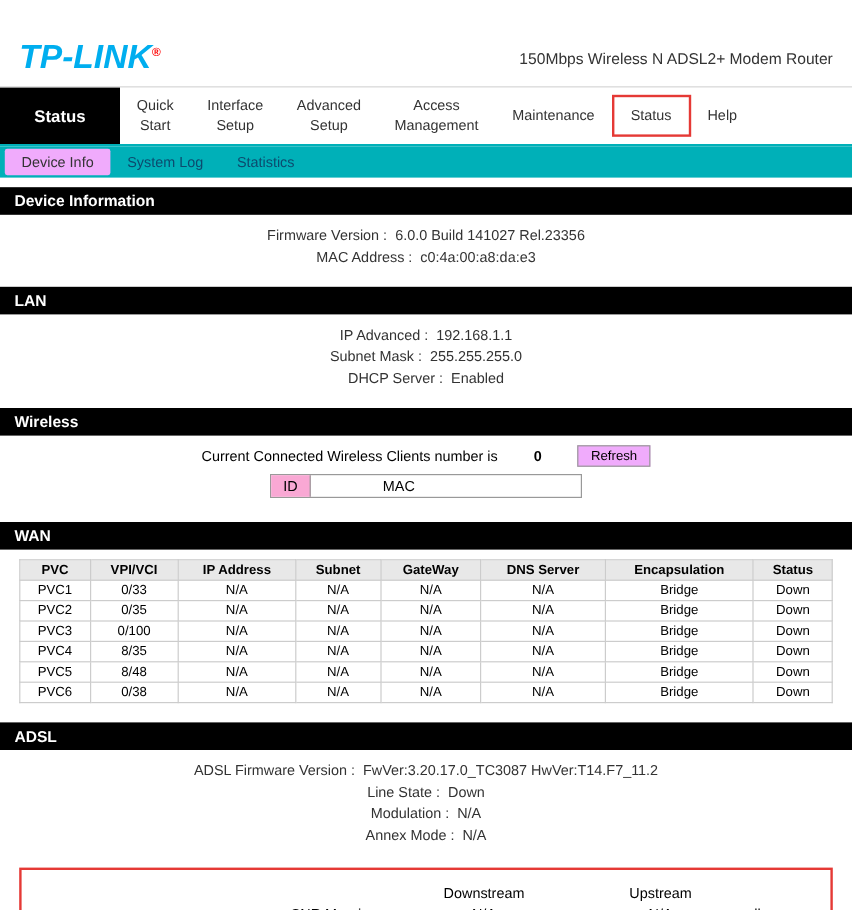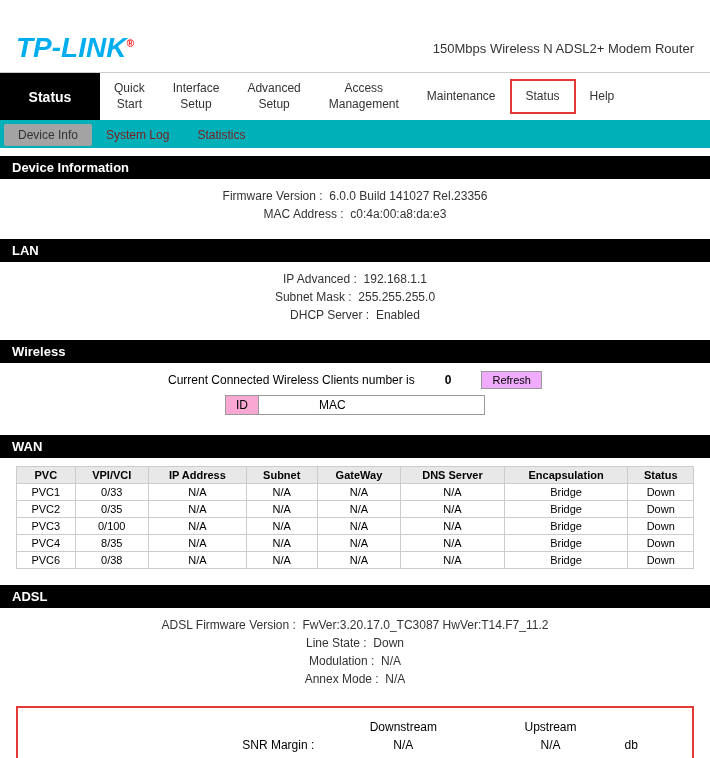--- a/index.html
+++ b/index.html
@@ -13,22 +13,22 @@
 
     
     .nav-bar { background: #fff; border-bottom: 2px solid #00b0b8; display: flex; align-items: stretch; }
     .nav-status { background: #000; color: #fff; padding: 8px 24px; display: flex; align-items: center; font-size: 14px; font-weight: bold; min-width: 100px; justify-content: center; }
     .nav-items { display: flex; flex: 1; align-items: center; }
     .nav-item { padding: 8px 14px; font-size: 12px; color: #333; text-align: center; cursor: pointer; line-height: 1.3; }
     .nav-item.active { border: 2px solid #e53935; color: #333; }
 
     
     .sub-nav { background: #00b0b8; display: flex; align-items: center; padding: 2px 4px; }
-    .sub-nav-item { padding: 4px 14px; font-size: 12px; color: #7f1d1d; cursor: pointer; border-radius: 2px; }
-    .sub-nav-item.active { background: #a3a3a3; color: #333; border-radius: 2px; }
+    .sub-nav-item { padding: 4px 14px; font-size: 12px; color: #0c4a6e; cursor: pointer; border-radius: 2px; }
+    .sub-nav-item.active { background: #f0abfc; color: #333; border-radius: 2px; }
 
     
     .content { padding: 0; }
 
     
     .section-header { background: #000; color: #fff; padding: 4px 12px; font-size: 13px; font-weight: bold; margin-top: 8px; }
 
     
     .info-block { padding: 8px 20px; }
     .info-row { text-align: center; padding: 2px 0; color: #333; }
@@ -178,20 +178,30 @@
       <td>PVC4</td>
       <td>8/35</td>
       <td>N/A</td>
       <td>N/A</td>
       <td>N/A</td>
       <td>N/A</td>
       <td>Bridge</td>
       <td>Down</td>
     </tr>
           <tr>
+      <td>PVC5</td>
+      <td>8/48</td>
+      <td>N/A</td>
+      <td>N/A</td>
+      <td>N/A</td>
+      <td>N/A</td>
+      <td>Bridge</td>
+      <td>Down</td>
+    </tr>
+          <tr>
       <td>PVC6</td>
       <td>0/38</td>
       <td>N/A</td>
       <td>N/A</td>
       <td>N/A</td>
       <td>N/A</td>
       <td>Bridge</td>
       <td>Down</td>
     </tr>
         </tbody>

